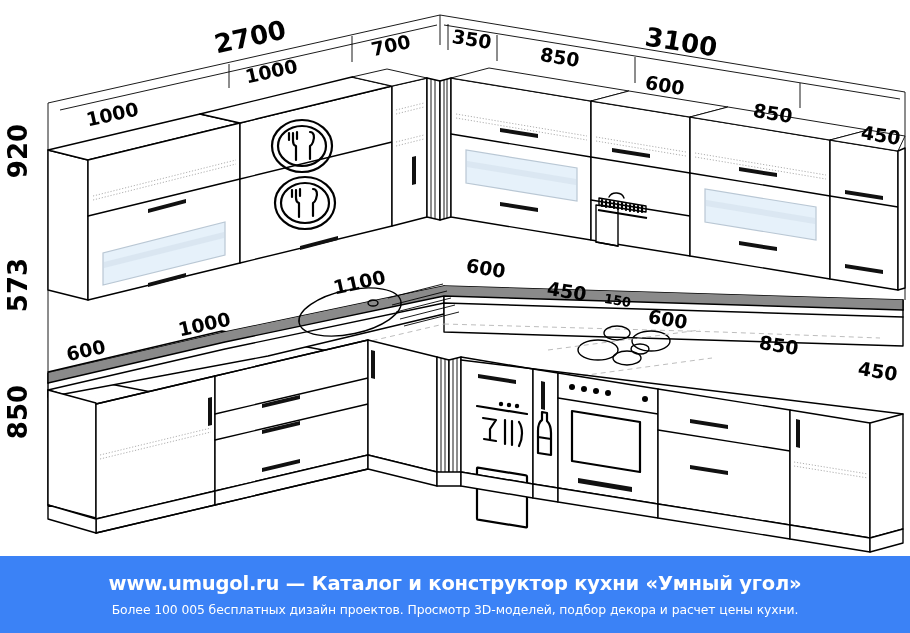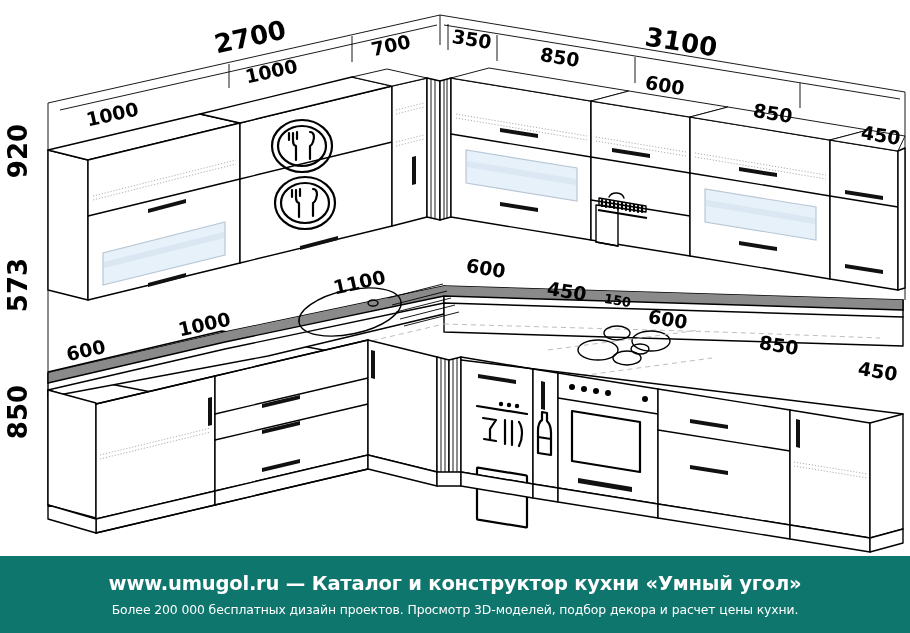--- a/index.html
+++ b/index.html
@@ -19,21 +19,21 @@
     font-weight:bold;
     color:#000;
     white-space:nowrap;
     letter-spacing:0px;
     line-height:1;
   }
 
   
   #banner{
     position:absolute;left:0;top:556px;width:910px;height:77px;
-    background:#0f766e;
+    background:#3b82f6;
     display:flex;flex-direction:column;
     align-items:center;justify-content:center;
     box-sizing:border-box;
   }
   #banner .b1{
     color:#ffffff;font-weight:bold;font-size:19.5px;
     font-family:"DejaVu Sans","Liberation Sans",sans-serif;
     letter-spacing:-0.2px;
     margin-bottom:7px;
     white-space:nowrap;
@@ -409,16 +409,16 @@
   <div class="dim" style="left:333px;top:273px;font-size:19px;transform:rotate(-12.5deg);">1100</div>
   <div class="dim" style="left:466px;top:259px;font-size:19px;transform:rotate(9deg);">600</div>
   <div class="dim" style="left:547px;top:282px;font-size:19px;transform:rotate(9deg);">450</div>
   <div class="dim" style="left:604px;top:294px;font-size:13px;transform:rotate(9deg);">150</div>
   <div class="dim" style="left:648px;top:310px;font-size:19px;transform:rotate(9deg);">600</div>
   <div class="dim" style="left:759px;top:336px;font-size:19px;transform:rotate(9deg);">850</div>
   <div class="dim" style="left:858px;top:362px;font-size:19px;transform:rotate(9deg);">450</div>
 
   <div id="banner">
     <div class="b1">www.umugol.ru — Каталог и конструктор кухни «Умный угол»</div>
-    <div class="b2">Более 200 000 бесплатных дизайн проектов. Просмотр 3D-моделей, подбор декора и расчет цены кухни.</div>
+    <div class="b2">Более 100 005 бесплатных дизайн проектов. Просмотр 3D-моделей, подбор декора и расчет цены кухни.</div>
   </div>
 
 </div>
 
 </body></html>

